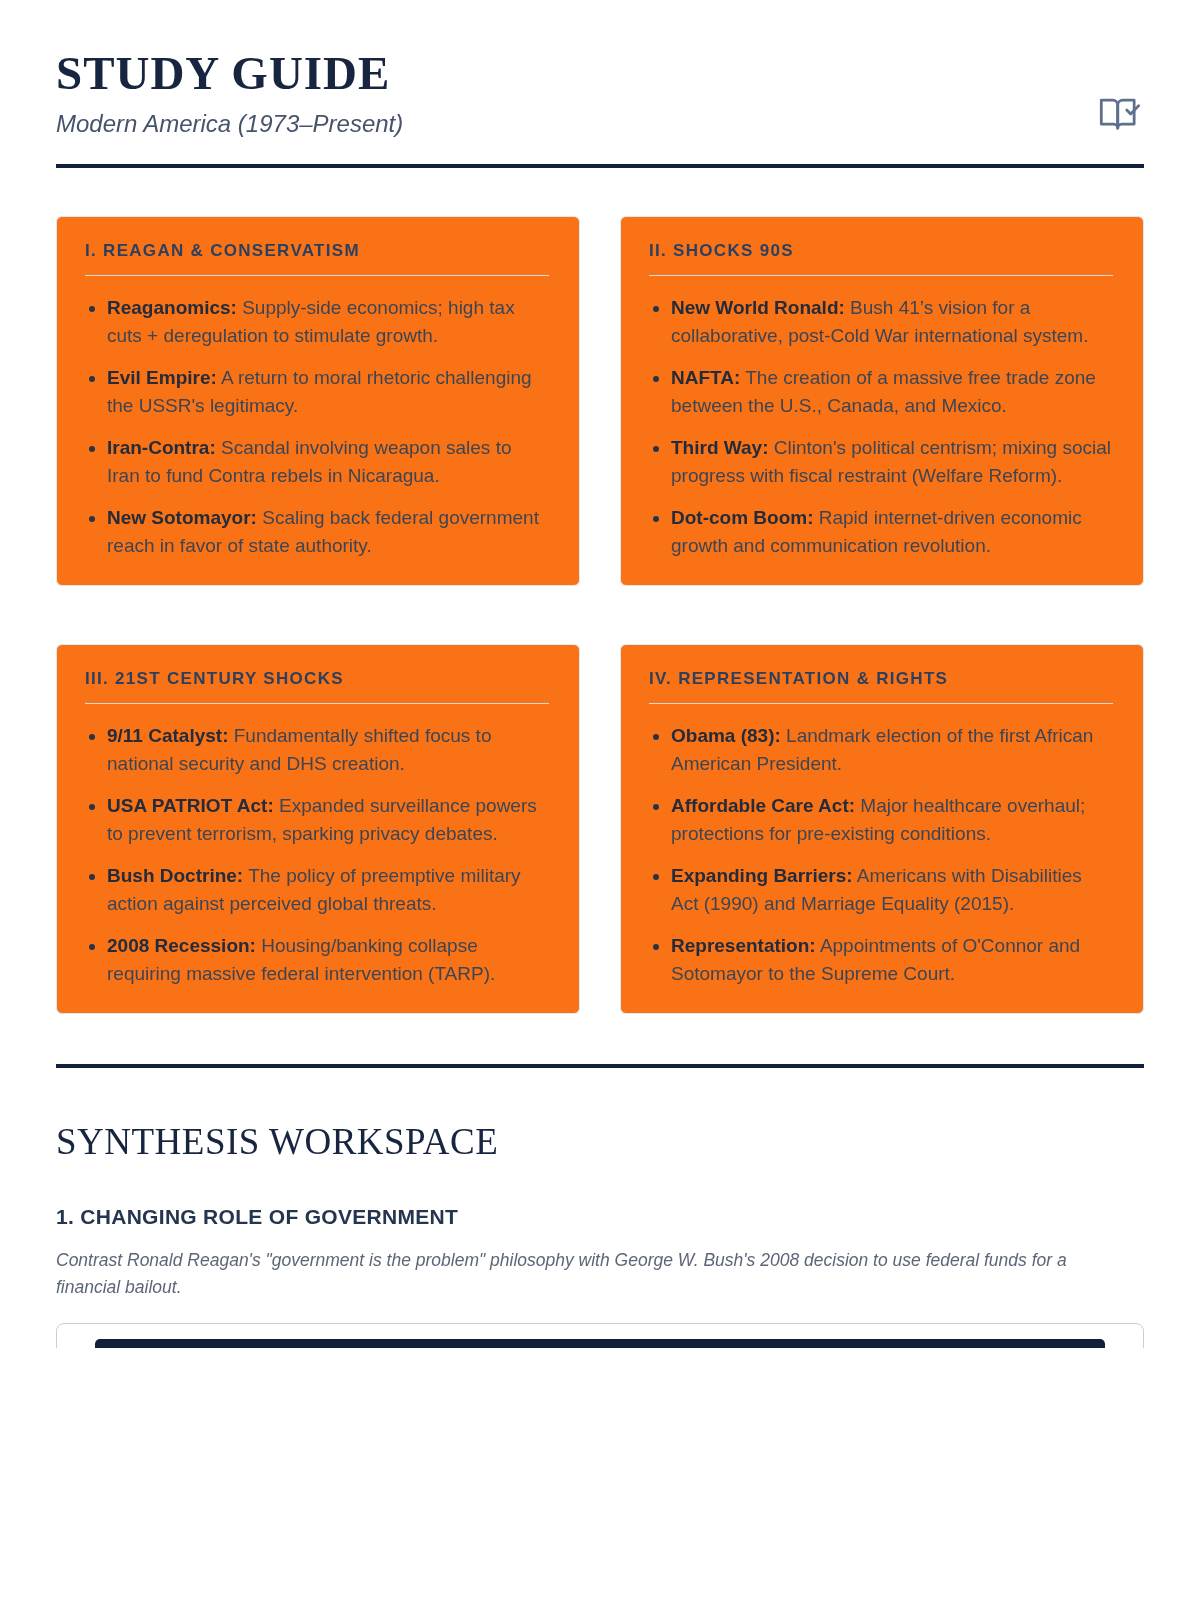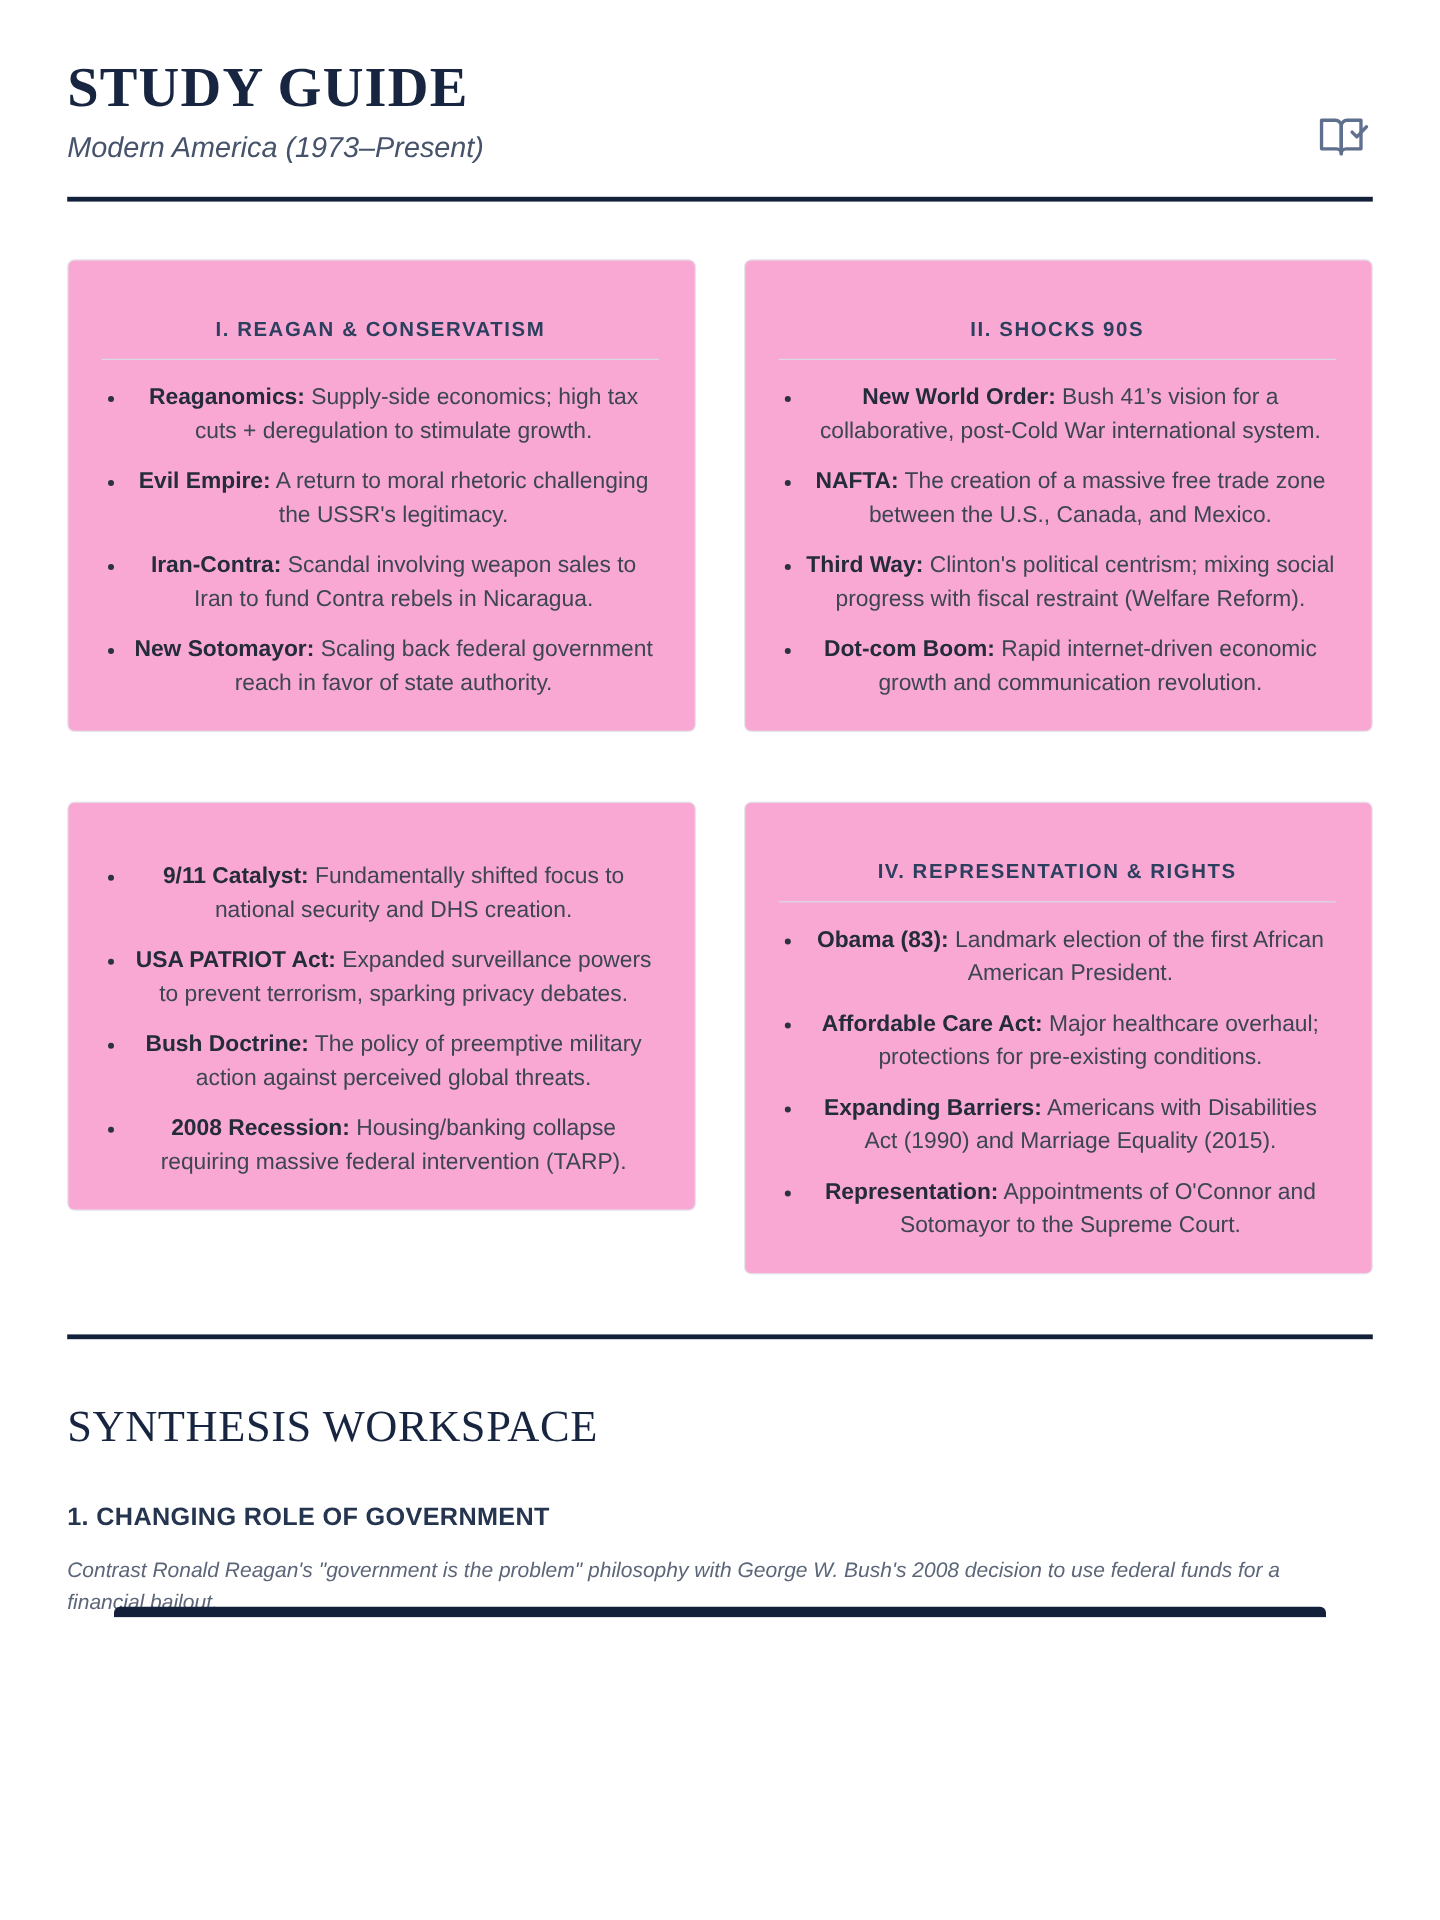--- a/index.html
+++ b/index.html
@@ -45,25 +45,24 @@
   
   .cards {
     margin-top: 48px;
     display: grid;
     grid-template-columns: 1fr 1fr;
     column-gap: 40px;
     row-gap: 58px;
     align-items: start;
   }
   .card {
-    background: #f9a8d4;
+    background: #f97316;
     border: 1px solid #e4e7eb;
     border-radius: 6px;
-    padding: 48px 30px 22px 28px;
-    text-align: center;
+    padding: 24px 30px 22px 28px;
   }
   .card-title {
     font-size: 17px;
     font-weight: 700;
     letter-spacing: 1.3px;
     color: #2d3f5e;
     padding-bottom: 14px;
     border-bottom: 1px solid #d9dde3;
     margin-bottom: 18px;
   }
@@ -158,28 +157,29 @@
         <li><span class="term">Reaganomics:</span> <span>Supply-side economics; high tax cuts + deregulation to stimulate growth.</span></li>
         <li><span class="term">Evil Empire:</span> <span>A return to moral rhetoric challenging the USSR's legitimacy.</span></li>
         <li><span class="term">Iran-Contra:</span> <span>Scandal involving weapon sales to Iran to fund Contra rebels in Nicaragua.</span></li>
         <li><span class="term">New Sotomayor:</span> <span>Scaling back federal government reach in favor of state authority.</span></li>
       </ul>
     </div>
 
     <div class="card">
       <h2 class="card-title">II. SHOCKS 90S</h2>
       <ul class="card-list">
-        <li><span class="term">New World Order:</span> <span>Bush 41’s vision for a collaborative, post-Cold War international system.</span></li>
+        <li><span class="term">New World Ronald:</span> <span>Bush 41’s vision for a collaborative, post-Cold War international system.</span></li>
         <li><span class="term">NAFTA:</span> <span>The creation of a massive free trade zone between the U.S., Canada, and Mexico.</span></li>
         <li><span class="term">Third Way:</span> <span>Clinton's political centrism; mixing social progress with fiscal restraint (Welfare Reform).</span></li>
         <li><span class="term">Dot-com Boom:</span> <span>Rapid internet-driven economic growth and communication revolution.</span></li>
       </ul>
     </div>
 
     <div class="card">
+      <h2 class="card-title">III. 21ST CENTURY SHOCKS</h2>
       <ul class="card-list">
         <li><span class="term">9/11 Catalyst:</span> <span>Fundamentally shifted focus to national security and DHS creation.</span></li>
         <li><span class="term">USA PATRIOT Act:</span> <span>Expanded surveillance powers to prevent terrorism, sparking privacy debates.</span></li>
         <li><span class="term">Bush Doctrine:</span> <span>The policy of preemptive military action against perceived global threats.</span></li>
         <li><span class="term">2008 Recession:</span> <span>Housing/banking collapse requiring massive federal intervention (TARP).</span></li>
       </ul>
     </div>
 
     <div class="card">
       <h2 class="card-title">IV. REPRESENTATION &amp; RIGHTS</h2>

